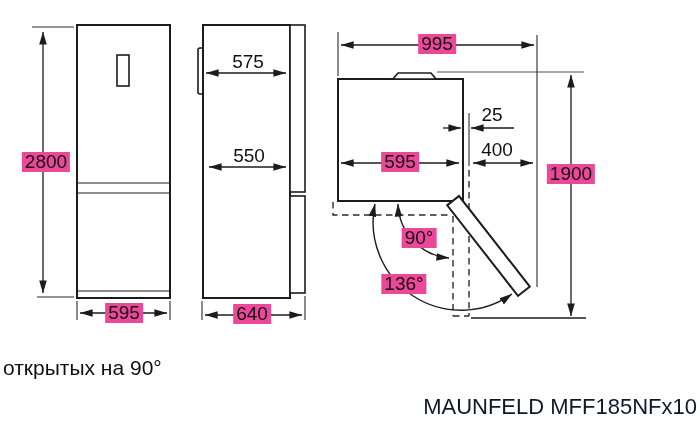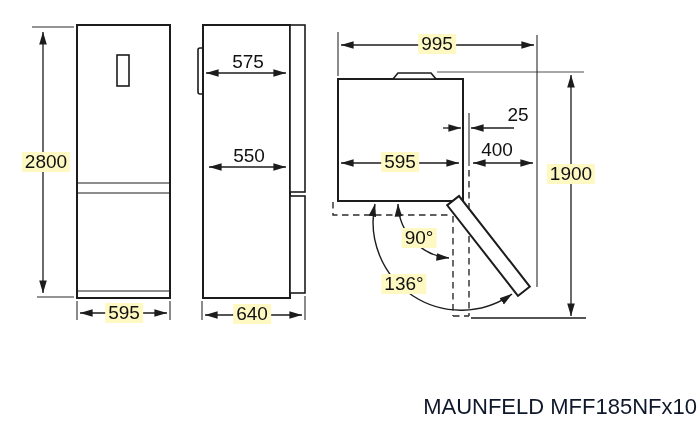--- a/index.html
+++ b/index.html
@@ -15,21 +15,21 @@
   .dim{stroke:#1c1c1c;stroke-width:1.3;marker-start:url(#arr);marker-end:url(#arr);}
   .dimend{stroke:#1c1c1c;stroke-width:1.3;marker-end:url(#arr);}
   .dash{fill:none;stroke:#2b2b2b;stroke-width:1.4;stroke-dasharray:6.5 4.5;}
   .arc{fill:none;stroke:#1c1c1c;stroke-width:1.4;marker-start:url(#arr);marker-end:url(#arr);}
   .wall{stroke:#8a8a8a;stroke-width:1.6;}
   .base{stroke:#1c1c1c;stroke-width:1.4;}
   .lbl{
     position:absolute;transform:translate(-50%,-50%);
     font-size:19px;color:#111;white-space:nowrap;line-height:20px;
   }
-  .bg{background:#fef9c3;padding:0 3px;}
+  .bg{background:#ec4899;padding:0 3px;}
   .caption{
     position:absolute;left:3px;font-size:21px;color:#111;white-space:nowrap;
   }
   .model{
     position:absolute;right:3px;top:394px;font-size:22px;color:#0f172a;white-space:nowrap;
   }
 </style>
 </head>
 <body>
 
@@ -106,22 +106,23 @@
   </svg>
 
   <div class="lbl bg" style="left:46px;top:162px">2800</div>
   <div class="lbl bg" style="left:124px;top:313px">595</div>
 
   <div class="lbl" style="left:248px;top:62px">575</div>
   <div class="lbl" style="left:249px;top:156px">550</div>
   <div class="lbl bg" style="left:252px;top:314px">640</div>
 
   <div class="lbl bg" style="left:437px;top:44px">995</div>
-  <div class="lbl" style="left:518px;top:115px">25</div>
+  <div class="lbl" style="left:492px;top:115px">25</div>
   <div class="lbl bg" style="left:400px;top:162px">595</div>
   <div class="lbl" style="left:497px;top:150px">400</div>
   <div class="lbl bg" style="left:571px;top:174px">1900</div>
   <div class="lbl bg" style="left:419px;top:238px">90°</div>
   <div class="lbl bg" style="left:404px;top:284px">136°</div>
 
+  <div class="caption" style="top:356px">открытых на 90°</div>
   <div class="model">MAUNFELD MFF185NFx10</div>
 
 </div>
 
 </body></html>

